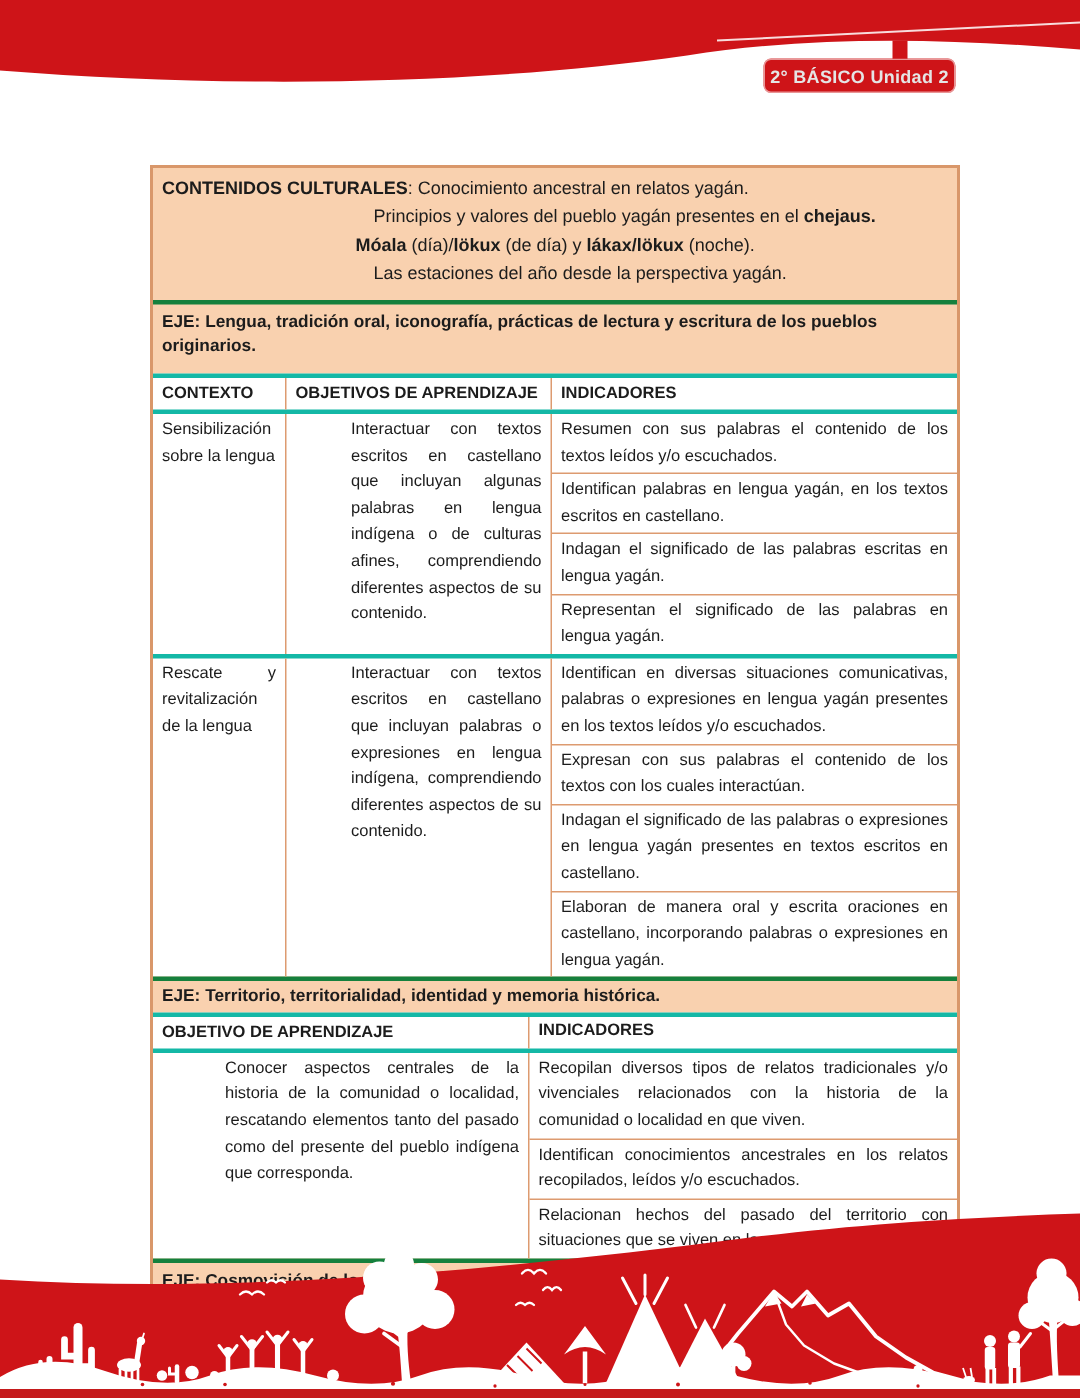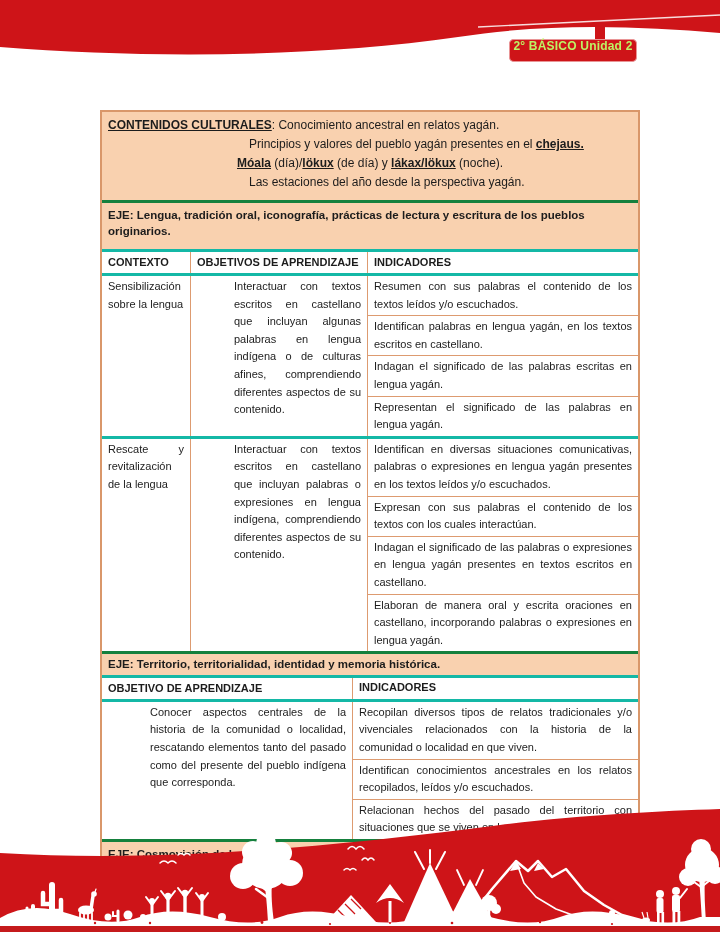--- a/index.html
+++ b/index.html
@@ -6,42 +6,42 @@
   body{
     width:720px;height:932px;position:relative;overflow:hidden;
     background:#ffffff;color:#1c1c1c;
     font-family:"Liberation Sans", sans-serif;
   }
   
   .header-svg{position:absolute;top:0;left:0;display:block;}
   .badge{
     position:absolute;left:509px;top:39px;width:128px;height:23px;
     background:#CE1418;border-radius:5px;
-    display:flex;align-items:flex-start;justify-content:center;
-    color:#bef264;font-size:12px;font-weight:bold;letter-spacing:.2px;
+    display:flex;align-items:center;justify-content:center;
+    color:#e5e5e5;font-size:12px;font-weight:bold;letter-spacing:.2px;
     box-shadow:0 0 0 1px rgba(255,255,255,.55) inset;
   }
   
   .doc{
     position:absolute;left:100px;top:110px;width:540px;
     border:2px solid #D9976A;box-sizing:border-box;
     font-size:11px;line-height:1.6;
   }
   .peach{background:#F9D1AF;}
   .sect{border-top:3px solid #15803d;}
   .sect:first-child{border-top:none;}
   
   .contenidos{
     padding:4px 8px 8px 6px;min-height:78px;box-sizing:border-box;
     font-size:12px;line-height:1.58;
   }
   .cline{white-space:nowrap;}
   .ind{margin-left:141px;}
   .ind-b{margin-left:129px;}
-  b,.b{font-weight:bold;text-decoration:underline;}
+  b,.b{font-weight:bold;}
   
   .eje{font-weight:bold;font-size:11.5px;padding:4px 8px 10px 6px;line-height:1.4;}
   .eje.thin{padding:2px 8px 3px 6px;}
   .eje.cosmo{padding:4px 8px 17px 6px;}
   
   .tr{display:flex;border-top:3px solid #14b8a6;align-items:stretch;}
   .cell{padding:2px 6px;box-sizing:border-box;text-align:justify;}
   .cell.hd{font-weight:bold;text-align:left;padding:2px 6px;line-height:1.5;}
   .c1{width:88px;flex:none;}
   .c2{width:177px;flex:none;border-left:1px solid #DD9B70;padding-left:43px;}

